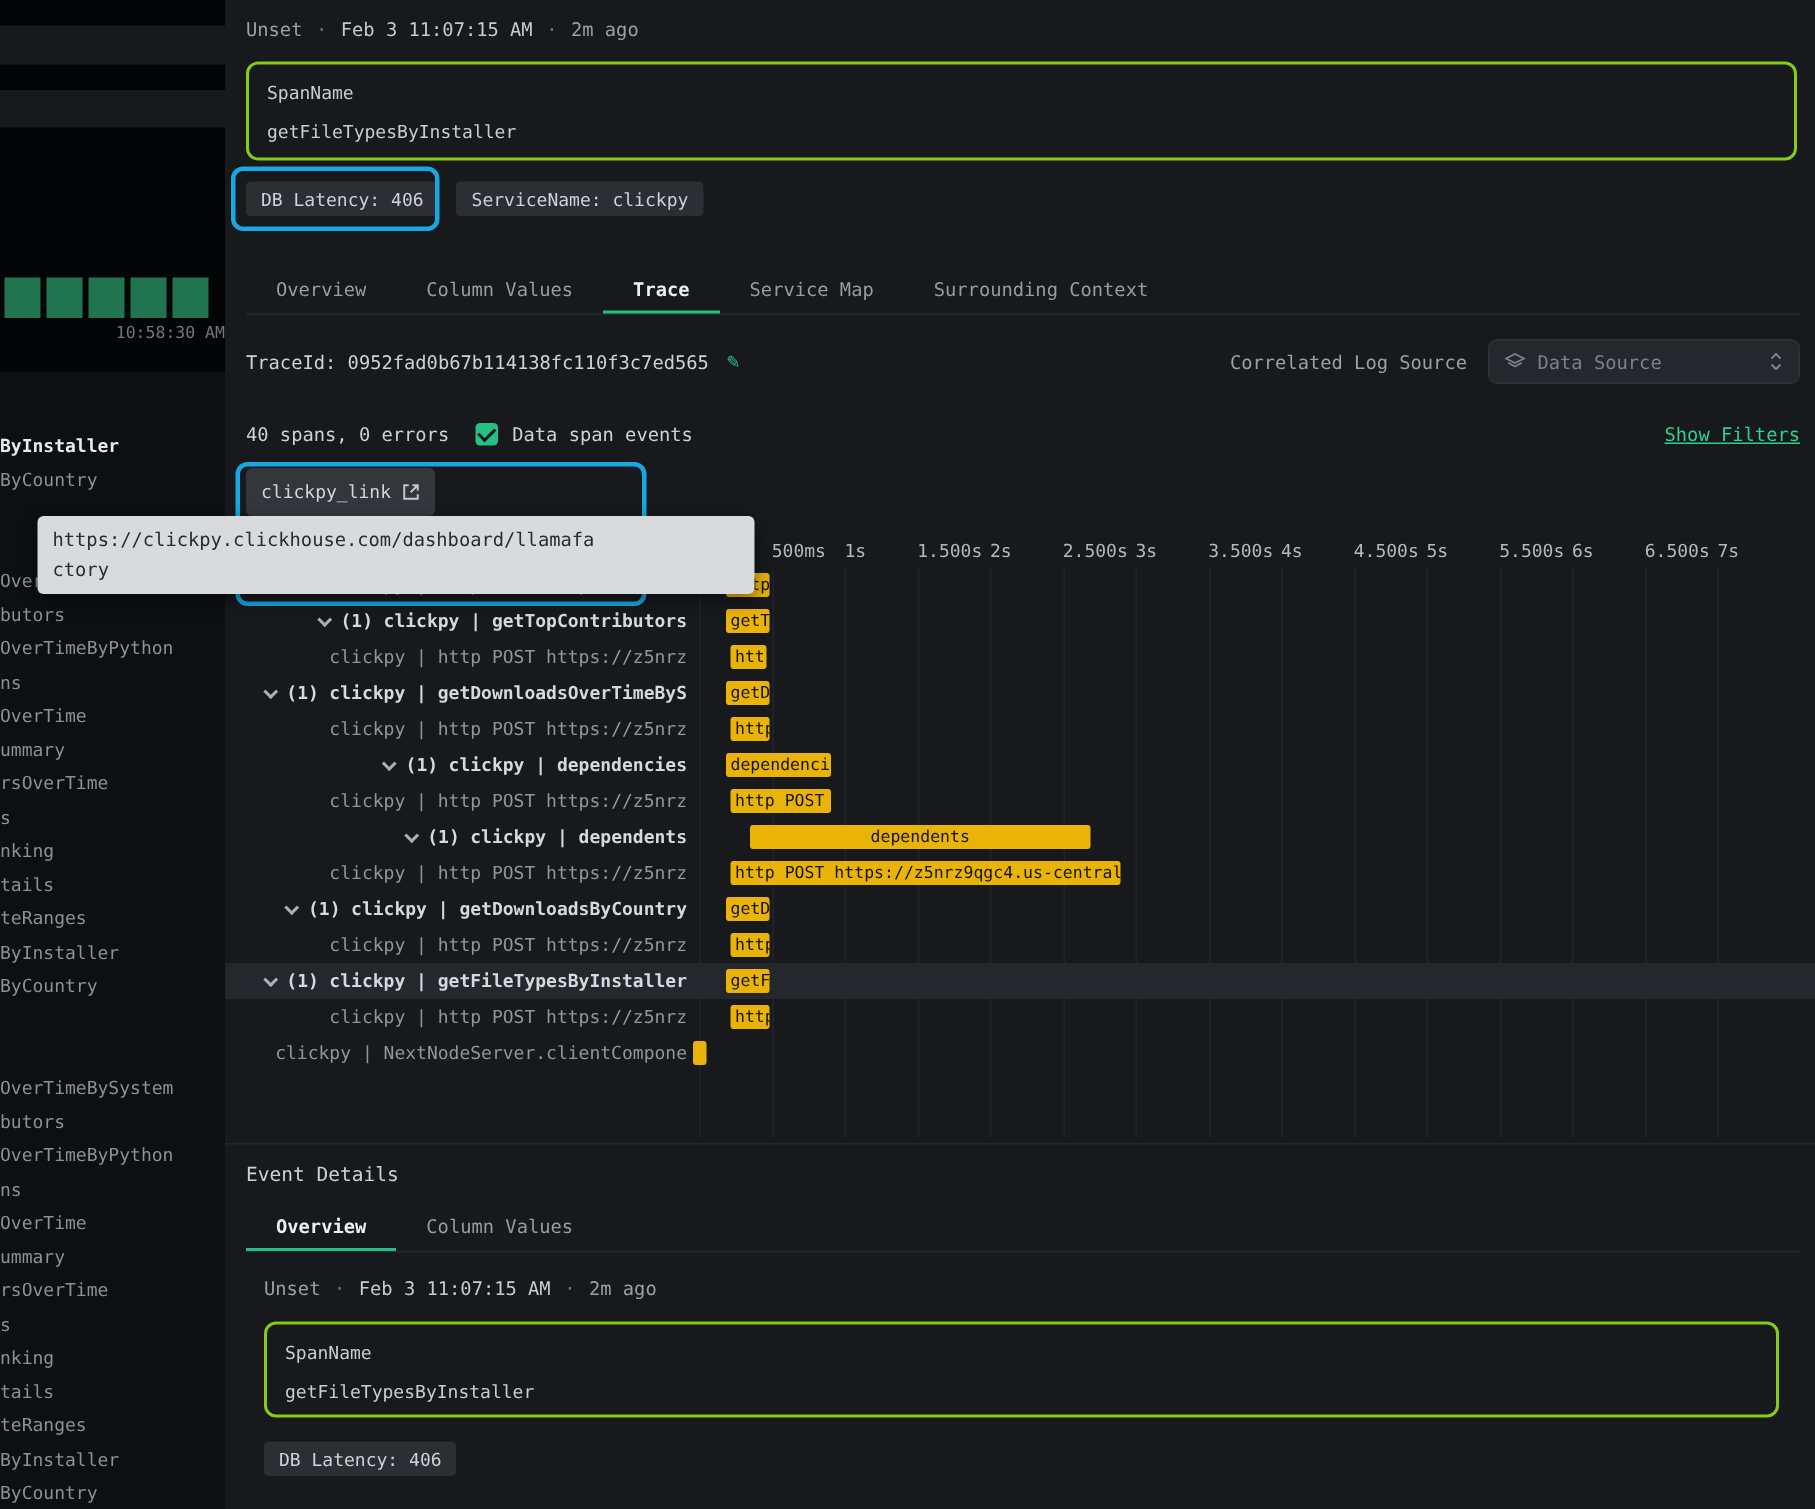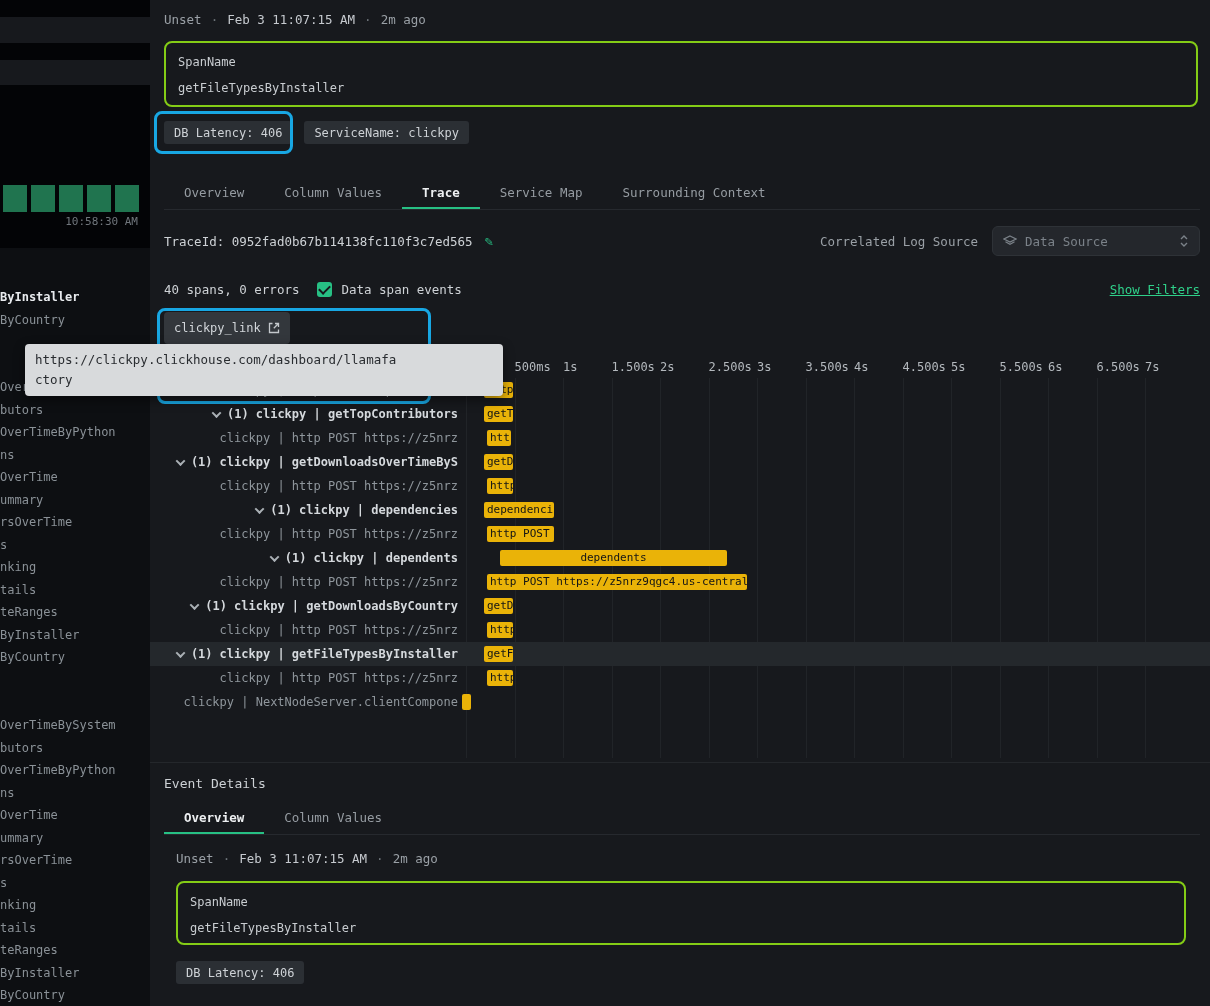--- a/index.html
+++ b/index.html
@@ -8,21 +8,21 @@
   #app{position:relative;width:1210px;height:1006px;background:#17191d;overflow:hidden;}
 
   
   #sidebar{position:absolute;left:0;top:0;width:150px;height:1006px;background:#0d0f12;}
   .black-top{position:absolute;left:0;top:0;width:150px;height:248px;background:#030406;}
   .stripe{position:absolute;left:0;width:150px;background:#17191d;}
   .s1{top:17px;height:26px;}
   .s2{top:60px;height:25px;}
   #mini-chart{position:absolute;left:3px;top:185px;width:146px;height:27px;display:flex;align-items:flex-end;gap:4px;}
   .mini-bar{width:24px;background:#20744f;}
-  #chart-time{position:absolute;right:12px;top:215px;font-size:11px;color:#70767c;}
+  #chart-time{position:absolute;right:0;top:215px;font-size:11px;color:#70767c;}
   .side-list{position:absolute;left:0;width:150px;}
   #side-group-0{top:286px;}
   #side-group-1{top:714px;}
   .side-item{height:22.5px;line-height:22.5px;font-size:12px;color:#8a9197;white-space:nowrap;overflow:hidden;}
   .side-item.active{color:#e8ebee;font-weight:bold;}
 
   
   #main{position:absolute;left:150px;top:0;width:1060px;height:1006px;background:#17191d;}
   .status-line{position:absolute;font-size:12.5px;color:#9aa0a6;display:flex;gap:9px;align-items:center;white-space:nowrap;}
   .status-line .time{color:#c6cacf;}

